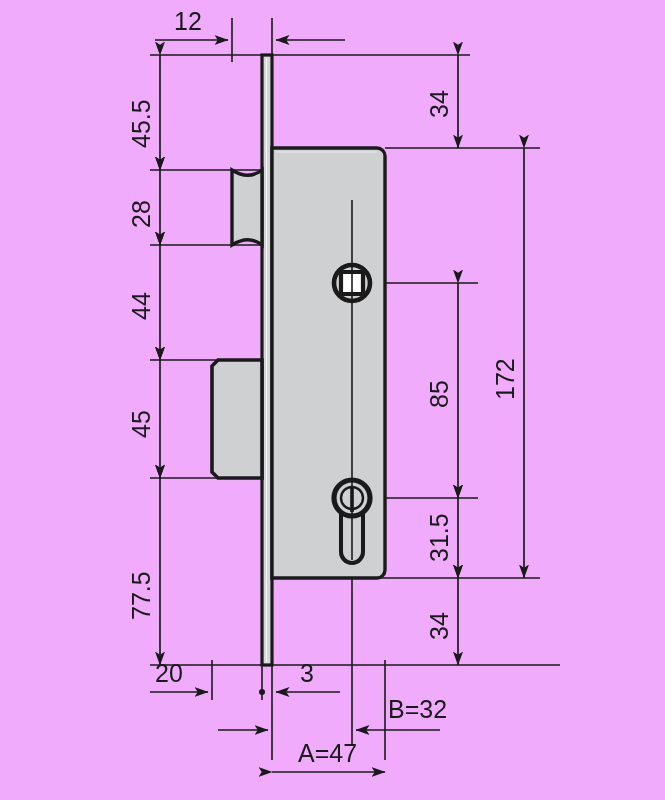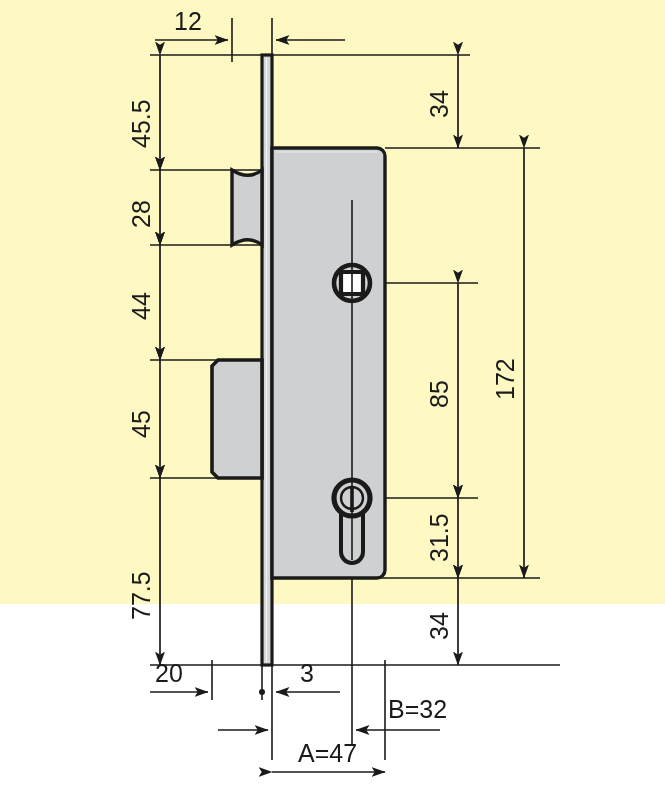--- a/index.html
+++ b/index.html
@@ -1,18 +1,18 @@
 <!DOCTYPE html>
 <html><head>
 <meta charset="utf-8">
 <style>
   html,body{margin:0;padding:0;background:#ffffff;}
   body{width:665px;height:800px;overflow:hidden;
        font-family:"Liberation Sans", sans-serif;}
-  #sheet{position:relative;width:665px;height:604px;background:#fef9c3;}
+  #sheet{position:relative;width:665px;height:800px;background:#f0abfc;}
   svg{display:block;}
   .dimtext{font-family:"Liberation Sans", sans-serif;font-size:25px;fill:#1a1a1a;}
   .dimtext-rot{font-family:"Liberation Sans", sans-serif;font-size:25px;fill:#1a1a1a;}
 </style>
 </head>
 <body>
 
 <div id="sheet">
 <svg width="665" height="800" viewBox="0 0 665 800">
 

